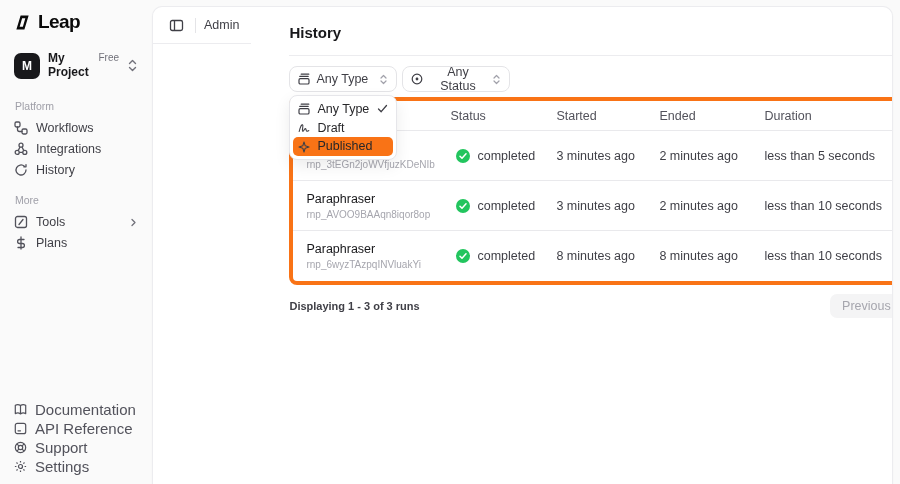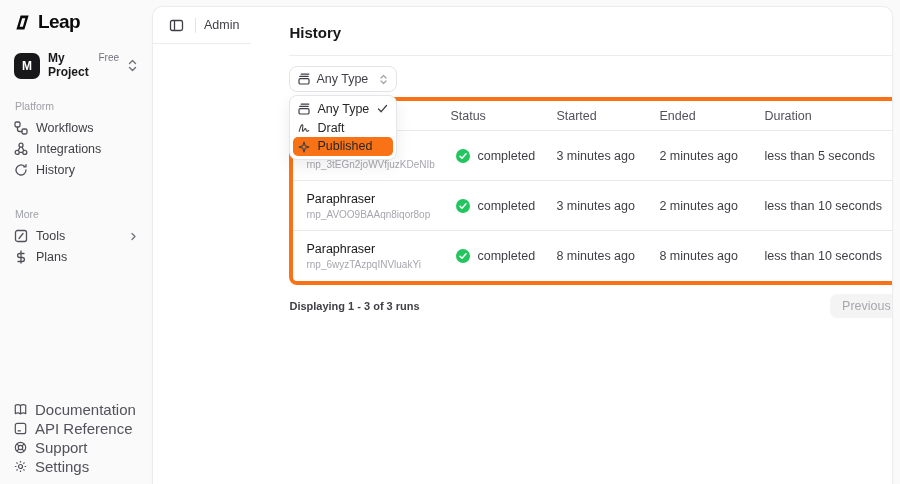--- a/index.html
+++ b/index.html
@@ -26,21 +26,21 @@
   }
   .avatar {
     width:26px; height:26px; border-radius:7px; background:#18181b;
     color:#fff; font-size:12px; font-weight:bold;
     display:flex; align-items:center; justify-content:center; flex:0 0 26px;
   }
   .project-meta { display:flex; flex-direction:row; line-height:1.15; flex:1; }
   .project-name { font-size:12px; font-weight:bold; color:#18181b; }
   .project-plan { font-size:10px; color:#71717a; }
   .section-label { font-size:10.5px; color:#9f9fa8; margin:16px 0 6px 15px; }
-  .section-label.more { margin-top:27px; }
+  .section-label.more { margin-top:13px; }
   .nav-item {
     display:flex; align-items:center; gap:8px;
     height:21px; padding:0 14px; font-size:12.5px; color:#3f3f46; cursor:pointer;
   }
   .nav-item .spacer { flex:1; }
   .icon { display:inline-flex; align-items:center; justify-content:center; color:#52525b; }
   .sidebar-footer { margin-top:auto; padding-bottom:2px; }
   .footer-item {
     display:flex; align-items:center; gap:8px;
     height:19px; padding:0 14px; font-size:15px; color:#52525b; cursor:pointer;
@@ -276,20 +276,35 @@
           </span>
           <span>Any Type</span>
           <span class="updown">
             <svg width="9" height="11" viewBox="0 0 9 11" fill="none" stroke="#a1a1aa" stroke-width="1.2" stroke-linecap="round" stroke-linejoin="round">
                 <path d="M2 4 L4.5 1.5 L7 4"></path>
                 <path d="M2 7 L4.5 9.5 L7 7"></path>
               </svg>
           </span>
         </button>
 
+        <button class="filter-btn">
+          <span class="icon">
+            <svg width="12" height="12" viewBox="0 0 12 12" fill="none" stroke="#3f3f46" stroke-width="1.2">
+                <circle cx="6" cy="6" r="4.8"></circle>
+                <circle cx="6" cy="6" r="1.4" fill="#3f3f46" stroke="none"></circle>
+              </svg>
+          </span>
+          <span>Any Status</span>
+          <span class="updown">
+            <svg width="9" height="11" viewBox="0 0 9 11" fill="none" stroke="#a1a1aa" stroke-width="1.2" stroke-linecap="round" stroke-linejoin="round">
+                <path d="M2 4 L4.5 1.5 L7 4"></path>
+                <path d="M2 7 L4.5 9.5 L7 7"></path>
+              </svg>
+          </span>
+        </button>
 
         <div class="menu">
           <div class="menu-item">
             <span class="icon">
               <svg width="12" height="12" viewBox="0 0 12 12" fill="none" stroke="#3f3f46" stroke-width="1.2" stroke-linecap="round" stroke-linejoin="round">
                   <path d="M3.2 1.2 H10.8"></path>
                   <path d="M1.8 3.4 H10.2"></path>
                   <rect x="1" y="5.6" width="10" height="5.4" rx="1.3"></rect>
                 </svg>
             </span>

